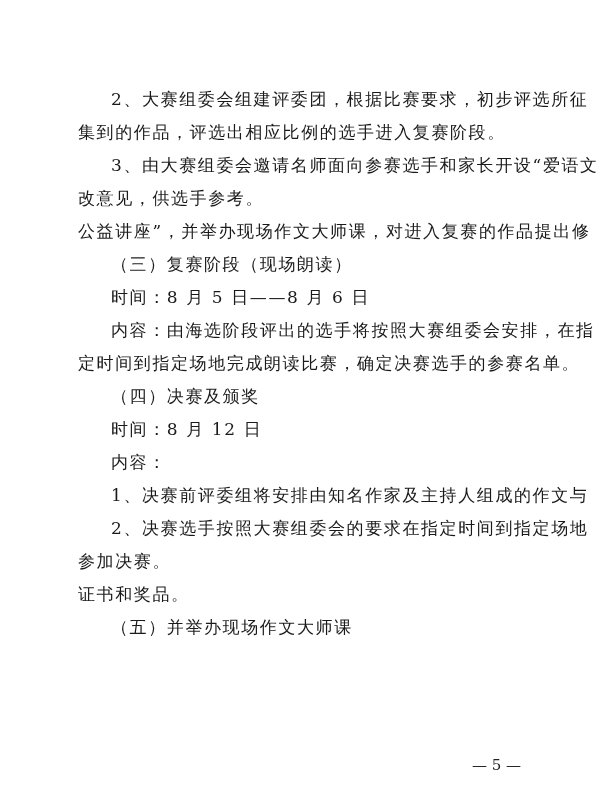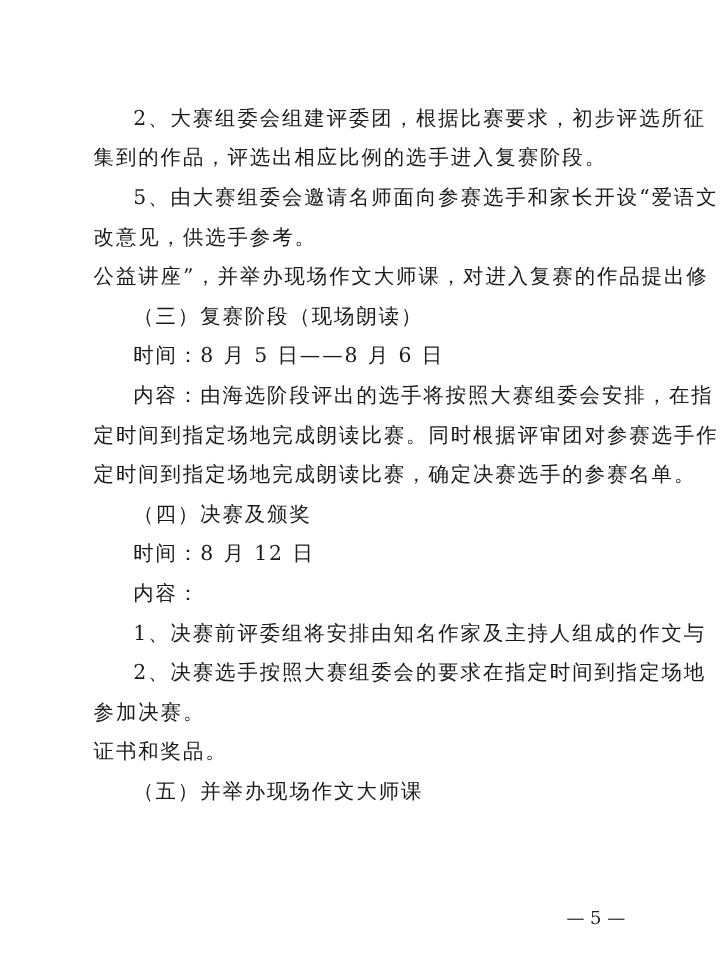--- a/index.html
+++ b/index.html
@@ -45,27 +45,26 @@
       white-space: nowrap;
       color: #222;
     }
   </style>
 </head>
 <body>
 
 <div class="page">
   <div class="line indent justify">2、大赛组委会组建评委团，根据比赛要求，初步评选所征</div>
   <div class="line">集到的作品，评选出相应比例的选手进入复赛阶段。</div>
-  <div class="line indent justify">5、由大赛组委会邀请名师面向参赛选手和家长开设“爱语文</div>
+  <div class="line indent justify">3、由大赛组委会邀请名师面向参赛选手和家长开设“爱语文</div>
   <div class="line">改意见，供选手参考。</div>
   <div class="line justify">公益讲座”，并举办现场作文大师课，对进入复赛的作品提出修</div>
   <div class="line indent">（三）复赛阶段（现场朗读）</div>
   <div class="line indent">时间：8 月 5 日——8 月 6 日</div>
   <div class="line indent justify">内容：由海选阶段评出的选手将按照大赛组委会安排，在指</div>
-  <div class="line justify">定时间到指定场地完成朗读比赛。同时根据评审团对参赛选手作</div>
   <div class="line justify">定时间到指定场地完成朗读比赛，确定决赛选手的参赛名单。</div>
   <div class="line indent">（四）决赛及颁奖</div>
   <div class="line indent">时间：8 月 12 日</div>
   <div class="line indent">内容：</div>
   <div class="line indent justify">1、决赛前评委组将安排由知名作家及主持人组成的作文与</div>
   <div class="line indent justify">2、决赛选手按照大赛组委会的要求在指定时间到指定场地</div>
   <div class="line">参加决赛。</div>
   <div class="line">证书和奖品。</div>
   <div class="line indent">（五）并举办现场作文大师课</div>
 </div>

